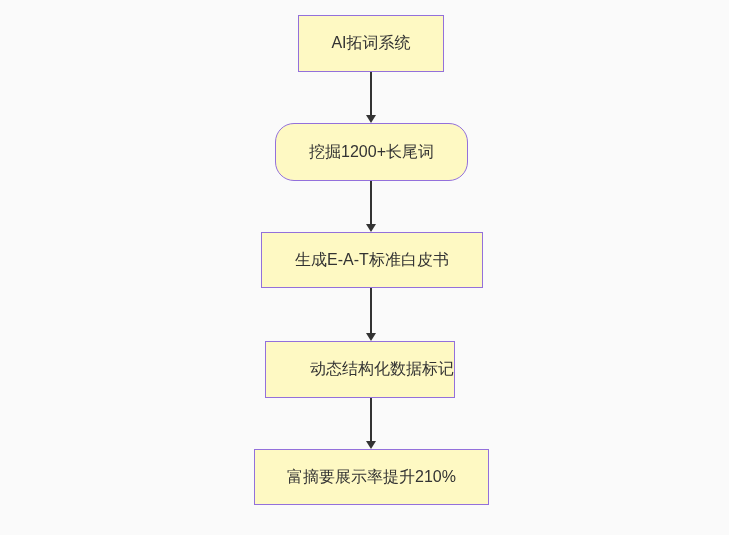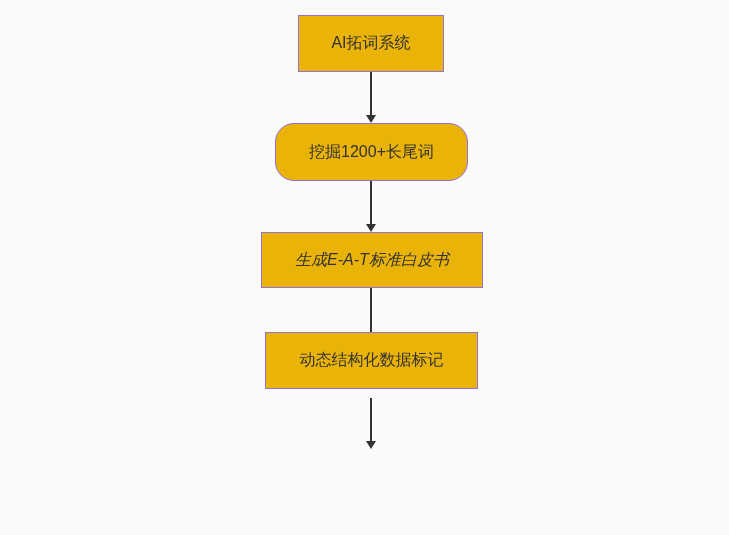--- a/index.html
+++ b/index.html
@@ -14,34 +14,34 @@
     overflow: hidden;
   }
   .canvas {
     position: relative;
     width: 729px;
     height: 535px;
   }
   .node {
     position: absolute;
     box-sizing: border-box;
-    background: #eab308;
+    background: #fef9c3;
     border: 1px solid #9370DB;
     color: #333333;
     font-size: 16px;
     display: flex;
     align-items: center;
     justify-content: center;
     text-align: center;
     white-space: nowrap;
   }
   .node-1 { left: 298px; top: 15px;  width: 146px; height: 57px; }
   .node-2 { left: 275px; top: 123px; width: 193px; height: 58px; border-radius: 19px; }
-  .node-3 { left: 261px; top: 232px; width: 222px; height: 56px; font-style: italic; }
-  .node-4 { left: 265px; top: 332px; width: 213px; height: 57px; }
+  .node-3 { left: 261px; top: 232px; width: 222px; height: 56px; }
+  .node-4 { left: 265px; top: 341px; width: 190px; height: 57px; justify-content: flex-end; }
   .node-5 { left: 254px; top: 449px; width: 235px; height: 56px; }
 
   .edge {
     position: absolute;
     left: 370px;
     width: 2px;
     background: #333333;
   }
   .edge::after {
     content: "";
@@ -81,14 +81,17 @@
   </div>
 
   <div class="edge edge-3"></div>
 
   <div class="node node-4">
     <span>动态结构化数据标记</span>
   </div>
 
   <div class="edge edge-4"></div>
 
+  <div class="node node-5">
+    <span>富摘要展示率提升210%</span>
+  </div>
 
 </div>
 
 </body></html>

